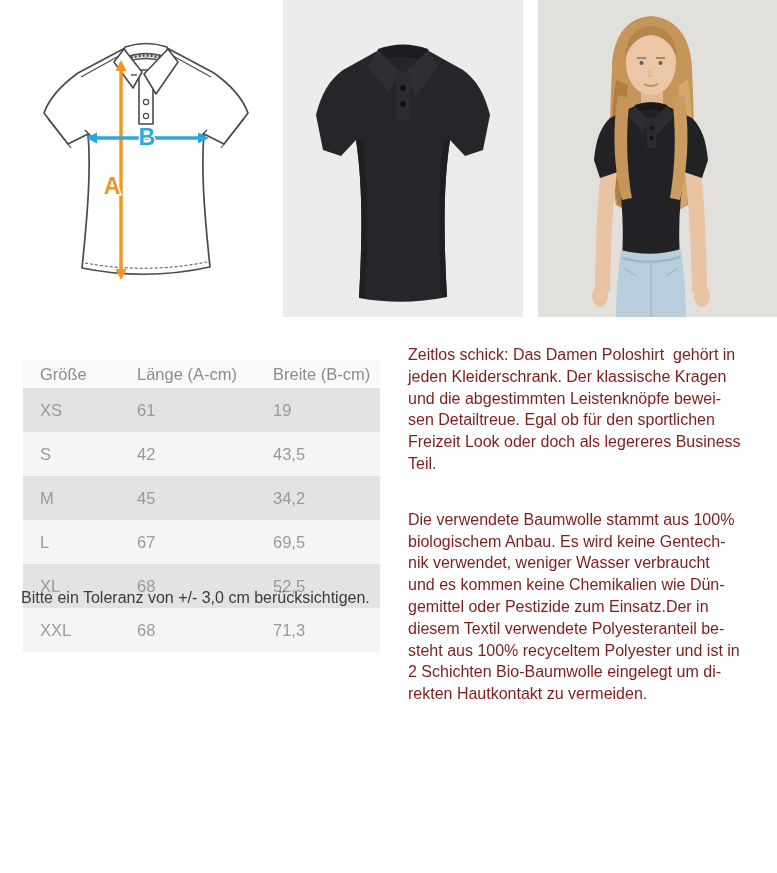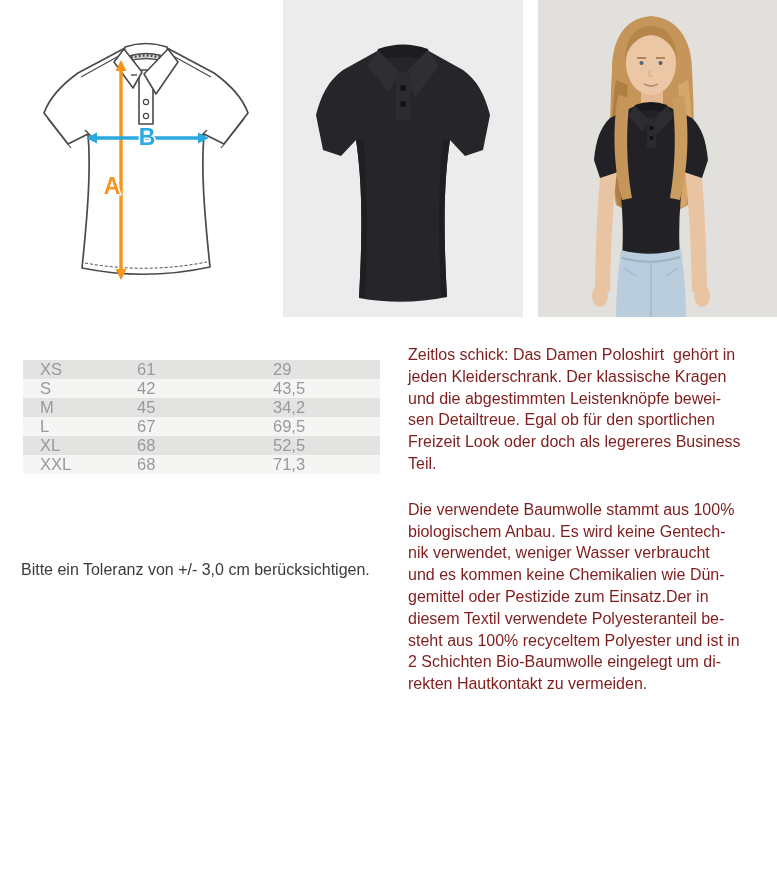--- a/index.html
+++ b/index.html
@@ -9,33 +9,33 @@
   }
   
   .figure{position:absolute;}
   .fig-tech{left:30px;top:18px;width:230px;height:300px;}
   .fig-product{left:283px;top:0;width:240px;height:317px;}
   .fig-model{left:538px;top:0;width:239px;height:317px;}
   .figure svg{display:block;width:100%;height:100%;}
 
   
   .size-table{position:absolute;left:23px;top:360px;width:357px;font-size:16.5px;color:#9a9a9a;}
-  .st-row{display:grid;grid-template-columns:114px 136px 107px;align-items:center;height:19px;background:#f5f5f4;}
+  .st-row{display:grid;grid-template-columns:114px 136px 107px;align-items:center;height:44px;background:#f5f5f4;}
   .st-row.head{height:28px;background:#fafaf9;color:#8c8c8c;}
   .st-row.dark{background:#e3e3e2;}
   .st-cell{white-space:nowrap;overflow:hidden;}
   .st-cell:first-child{padding-left:17px;}
 
   
-  .tolerance{position:absolute;left:21px;top:561px;font-size:16px;color:#3b3b3b;white-space:pre;}
+  .tolerance{position:absolute;left:21px;top:589px;font-size:16px;color:#3b3b3b;white-space:pre;}
 
   
   .description{position:absolute;left:408px;top:344px;width:365px;font-size:16px;line-height:21.8px;color:#7f1d1d;}
   .description .block{white-space:pre;}
-  .description .block + .block{margin-top:24px;}
+  .description .block + .block{margin-top:34px;}
 
   
   .dim-label{font-family:"Liberation Sans","DejaVu Sans",sans-serif;font-size:23px;font-weight:bold;paint-order:stroke;stroke:#ffffff;stroke-width:3px;}
 </style>
 </head>
 <body>
 
 <div class="page">
 
   <div class="figure fig-tech">
@@ -160,24 +160,29 @@
       <path d="M84,258 Q113,266 142,257" stroke="#9db4c6" stroke-width="2" fill="none"></path>
       <path d="M113,262 L113,317" stroke="#a3bacb" stroke-width="1.6" fill="none"></path>
       <path d="M86,268 L98,276 M140,268 L128,276" stroke="#a3bacb" stroke-width="1.4" fill="none"></path>
 
       <ellipse cx="62" cy="296" rx="8" ry="11" fill="#e9c4a3"></ellipse>
       <ellipse cx="164" cy="296" rx="8" ry="11" fill="#e9c4a3"></ellipse>
     </svg>
   </div>
 
   <div class="size-table">
+    <div class="st-row head">
+      <div class="st-cell">Größe</div>
+      <div class="st-cell">Länge (A-cm)</div>
+      <div class="st-cell">Breite (B-cm)</div>
+    </div>
     <div class="st-row dark">
       <div class="st-cell">XS</div>
       <div class="st-cell">61</div>
-      <div class="st-cell">29</div>
+      <div class="st-cell">19</div>
     </div>
     <div class="st-row">
       <div class="st-cell">S</div>
       <div class="st-cell">42</div>
       <div class="st-cell">43,5</div>
     </div>
     <div class="st-row dark">
       <div class="st-cell">M</div>
       <div class="st-cell">45</div>
       <div class="st-cell">34,2</div>

